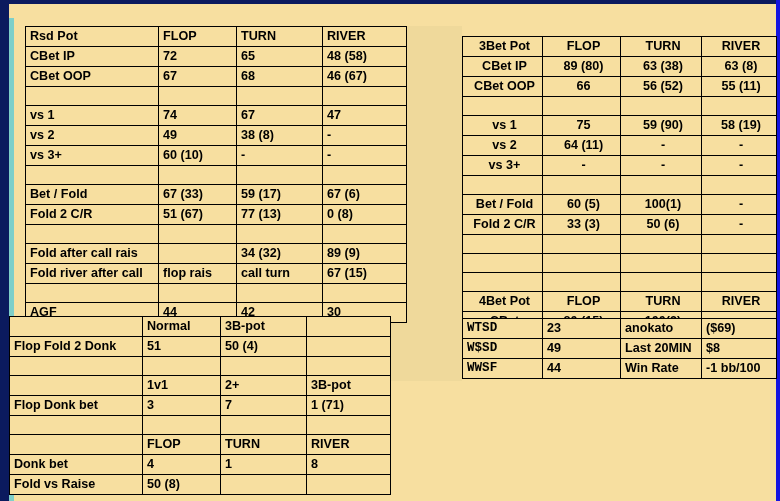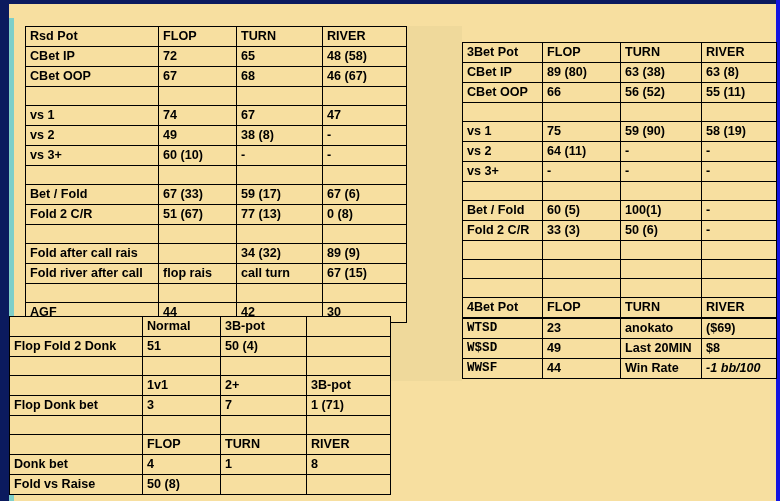--- a/index.html
+++ b/index.html
@@ -41,33 +41,33 @@
     box-sizing:border-box;
   }
   
   td.hdr{background:#7ec8d2;}
   td.ttl{background:#9bf0d2;}
   td.grn{background:#83dd8f;}
   td.org{background:#e8813f;}
   td.red{background:#cd7079;font-family:Liberation Mono, monospace;}
   td.plain{background:#f7dfa0;}
   td.spacer{background:#efd99b;}
-  td.beige{background:#ded0b4;font-style:italic;}
+  td.beige{background:#ded0b4;}
 
   
   .t-blue{color:#1616e8;}
   .t-red{color:#e2544f;}
   .t-green{color:#128a3c;}
   .t-purple{color:#4a3a7a;}
 
   
   #left-top{left:25px;top:26px;}
   #left-bottom{left:9px;top:316px;}
   
-  #right-top{left:462px;top:42px;}
+  #right-top{left:462px;top:36px;text-align:center;}
   #right-bottom{left:462px;top:318px;}
 
   .midfill{position:absolute;left:370px;top:26px;width:92px;height:355px;background:#efd99b;}
 </style>
 </head>
 <body>
 
 <div id="root">
 
   <div class="edge-top"></div>

